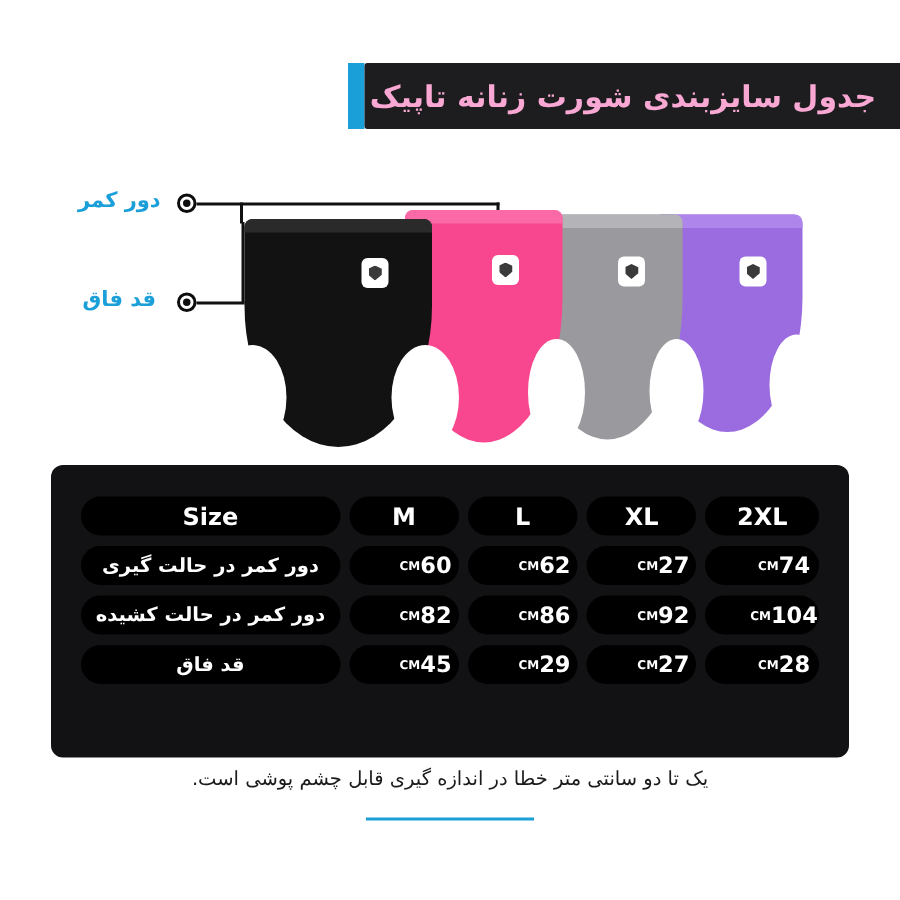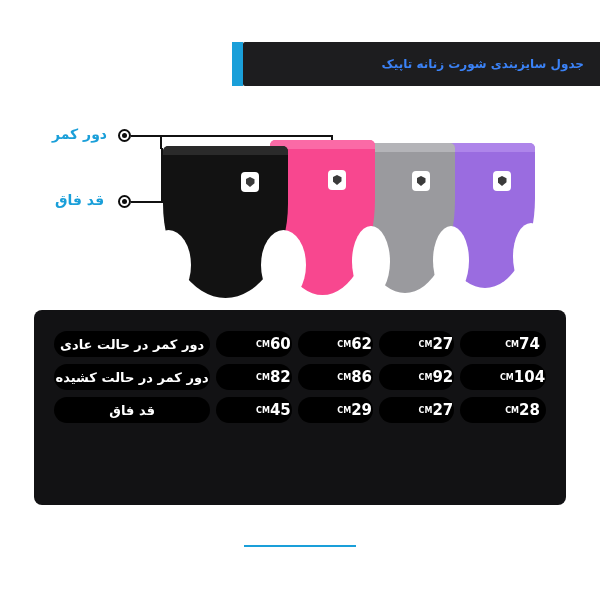--- a/index.html
+++ b/index.html
@@ -13,21 +13,21 @@
   .page{position:relative;width:600px;height:600px;}
 
   
   .header{
     position:absolute;top:42px;left:243px;width:357px;height:44px;
     background:#1d1d1f;display:flex;align-items:center;justify-content:flex-end;
     padding-right:16px;box-sizing:border-box;
     border-top-left-radius:2px;border-bottom-left-radius:2px;
   }
   .header-title{
-    color:#3b82f6;font-size:12px;font-weight:bold;direction:rtl;
+    color:#f9a8d4;font-size:20px;font-weight:bold;direction:rtl;
     letter-spacing:0px;
   }
   .header-accent{
     position:absolute;top:42px;left:232px;width:11px;height:44px;background:#1a9fd9;
   }
 
   
   .photo-area{position:absolute;top:98px;left:0;width:485px;height:200px;text-decoration:underline;}
 
   
@@ -84,21 +84,21 @@
   table{border-collapse:separate;border-spacing:6px 7px;width:100%;}
   td{padding:0;}
   .cell{
     background:#000000;border-radius:13px;height:26px;
     display:flex;align-items:center;justify-content:center;
     color:#ffffff;font-size:14px;font-weight:bold;direction:rtl;
   }
   .cell.label{font-size:13px;}
   .cell.head{font-size:16px;}
   .cell.size-head{font-size:16px;}
-  .unit{font-size:8px;vertical-align:super;font-weight:bold;margin-left:11px;padding-left:28px;}
+  .unit{font-size:8px;vertical-align:super;font-weight:bold;margin-left:1px;padding-left:28px;}
   .val{font-size:15px;font-weight:bold;}
 
   
   .footer{
     position:absolute;top:512px;left:0;width:600px;text-align:center;
     font-size:13px;color:#1b1b1b;direction:rtl;
   }
   .footer-rule{
     position:absolute;top:545px;left:244px;width:112px;height:2px;background:#1a9fd9;
   }
@@ -157,24 +157,41 @@
       <div class="waistband" style="background:#2a2a2a;"></div>
       <div class="legcut l"></div>
       <div class="legcut r"></div>
       <div class="logo" style="left:78px;top:26px;"></div>
     </div>
   </div>
 
   <div class="table-wrap">
     <table>
       <tbody>
+          <tr>
+        <td style="width:210px;">
+              <div class="cell size-head">Size</div>
+            </td>
+        <td style="width:76px;">
+              <div class="cell head">M</div>
+            </td>
+        <td style="width:76px;">
+              <div class="cell head">L</div>
+            </td>
+        <td style="width:76px;">
+              <div class="cell head">XL</div>
+            </td>
+        <td style="width:76px;">
+              <div class="cell head">2XL</div>
+            </td>
+      </tr>
 
       <tr>
         <td>
-              <div class="cell label">دور کمر در حالت عادی</div>
+              <div class="cell label">دور کمر در حالت گیری</div>
             </td>
         <td>
               <div class="cell">
                 <span class="val">60</span>
                 <span class="unit">CM</span>
               </div>
             </td>
         <td>
               <div class="cell">
                 <span class="val">62</span>
@@ -251,15 +268,16 @@
               <div class="cell">
                 <span class="val">28</span>
                 <span class="unit">CM</span>
               </div>
             </td>
       </tr>
     </tbody>
       </table>
   </div>
 
+  <div class="footer">یک تا دو سانتی متر خطا در اندازه گیری قابل چشم پوشی است.</div>
   <div class="footer-rule"></div>
 
 </div>
 
 </body></html>

